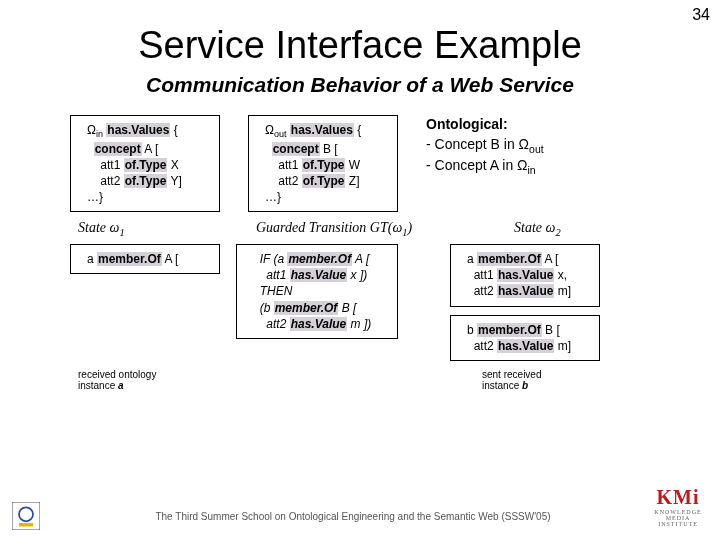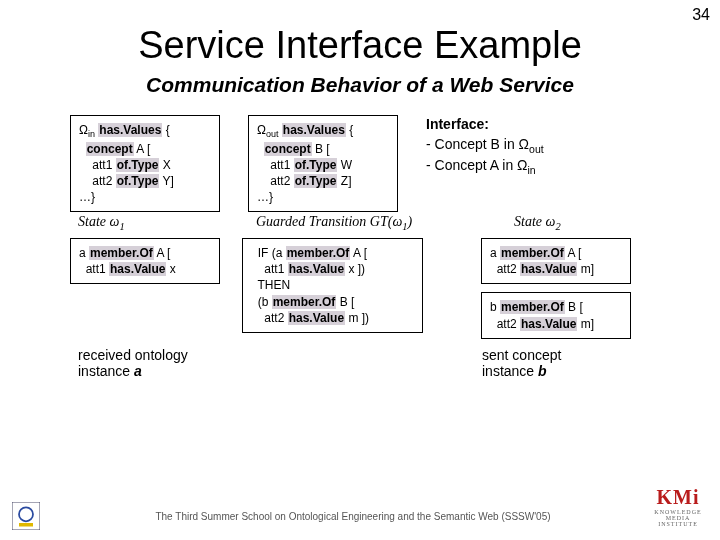--- a/index.html
+++ b/index.html
@@ -32,39 +32,39 @@
     text-align: center;
     margin-top: 6px;
   }
   .row {
     display: flex;
     align-items: flex-start;
     gap: 28px;
     padding: 0 70px;
   }
   .row1 { margin-top: 18px; }
-  .row2 { margin-top: 2px; font-style: italic; font-family: "Times New Roman", serif; font-size: 14px; padding: 0 78px; }
+  .row2 { margin-top: 8px; font-style: italic; font-family: "Times New Roman", serif; font-size: 14px; padding: 0 78px; }
   .row3 { margin-top: 6px; }
   .labelrow { margin-top: 8px; padding: 0 78px; display:flex; }
   .col { flex: 0 0 auto; }
   .box {
     border: 1px solid #000;
-    padding: 6px 8px;
+    padding: 6px 16px;
     font-size: 12px;
     line-height: 1.35;
   }
   .w-omega { width: 150px; }
-  .w-gt   { width: 181px; }
+  .w-gt   { width: 162px; font-style: italic; }
   .w-mb   { width: 150px; }
   .vocab { font-size: 14px; line-height: 1.4; }
   .hl {
     background: #d6d0d8;
     padding: 0 1px;
   }
-  .ilabel { font-size: 14px; width: 200px; }
+  .ilabel { font-size: 10px; width: 200px; }
   .footer-text {
     position: absolute;
     bottom: 18px;
     left: 0;
     right: 14px;
     text-align: center;
     font-size: 10px;
     color: #555;
   }
   .logo-left {
@@ -104,72 +104,72 @@
 
   <div class="box w-omega col">
     <div><span>Ω</span><span class="sub">out</span><span> </span><b class="hl">has.Values</b><span> {</span></div>
     <div><span style="white-space:pre">  </span><b class="hl">concept</b><span> B [</span></div>
     <div><span style="white-space:pre">    att1 </span><b class="hl">of.Type</b><span> W</span></div>
     <div><span style="white-space:pre">    att2 </span><b class="hl">of.Type</b><span> Z]</span></div>
     <div>…}</div>
   </div>
 
   <div class="vocab col">
-    <div><b>Interface:</b></div>
+    <div><b>Ontological:</b></div>
     <div><span>- Concept B in Ω</span><span class="sub">out</span></div>
     <div><span>- Concept A in Ω</span><span class="sub">in</span></div>
   </div>
 </div>
 
 <div class="row row2">
   <div class="col" style="width:150px">
     <span>State ω</span><span class="sub">1</span>
   </div>
   <div class="col" style="width:190px">
     <span>Guarded Transition GT(ω</span><span class="sub">1</span><span>)</span>
   </div>
   <div class="col" style="width:150px;margin-left:40px">
     <span>State ω</span><span class="sub">2</span>
   </div>
 </div>
 
-<div class="row row3" style="gap:22px">
+<div class="row row3" style="gap:16px">
   <div class="box w-mb col">
     <div><span>a </span><b class="hl">member.Of</b><span> A [</span></div>
-    <div><span style="white-space:pre">  att1 </span><b class="hl">has.Value</b><span> x</span></div>
   </div>
 
   <div class="box w-gt col">
     <div><span style="white-space:pre">  IF (a </span><b class="hl">member.Of</b><span> A [</span></div>
     <div><span style="white-space:pre">    att1 </span><b class="hl">has.Value</b><span> x ])</span></div>
     <div style="white-space:pre">  THEN</div>
     <div><span style="white-space:pre">  (b </span><b class="hl">member.Of</b><span> B [</span></div>
     <div><span style="white-space:pre">    att2 </span><b class="hl">has.Value</b><span> m ])</span></div>
   </div>
 
   <div class="col" style="display:flex;flex-direction:column;gap:8px;margin-left:36px">
     <div class="box w-mb">
       <div><span>a </span><b class="hl">member.Of</b><span> A [</span></div>
+      <div><span style="white-space:pre">  att1 </span><b class="hl">has.Value</b><span> x,</span></div>
       <div><span style="white-space:pre">  att2 </span><b class="hl">has.Value</b><span> m]</span></div>
     </div>
     <div class="box w-mb">
       <div><span>b </span><b class="hl">member.Of</b><span> B [</span></div>
       <div><span style="white-space:pre">  att2 </span><b class="hl">has.Value</b><span> m]</span></div>
     </div>
   </div>
 </div>
 
 <div class="labelrow">
   <div class="ilabel">
     <div>received ontology</div>
     <div><span>instance </span><b><i>a</i></b></div>
   </div>
   <div style="flex:1"></div>
   <div class="ilabel" style="width:160px">
-    <div>sent concept</div>
+    <div>sent received</div>
     <div><span>instance </span><b><i>b</i></b></div>
   </div>
 </div>
 
 <div class="footer-text">The Third Summer School on Ontological Engineering and the Semantic Web (SSSW'05)</div>
 
 <div class="logo-left">
   <svg viewBox="0 0 32 32">
       <rect x="0" y="0" width="32" height="32" fill="#fff" stroke="#335" stroke-width="1"></rect>
       <circle cx="16" cy="14" r="8" fill="none" stroke="#2a4aa0" stroke-width="2"></circle>

